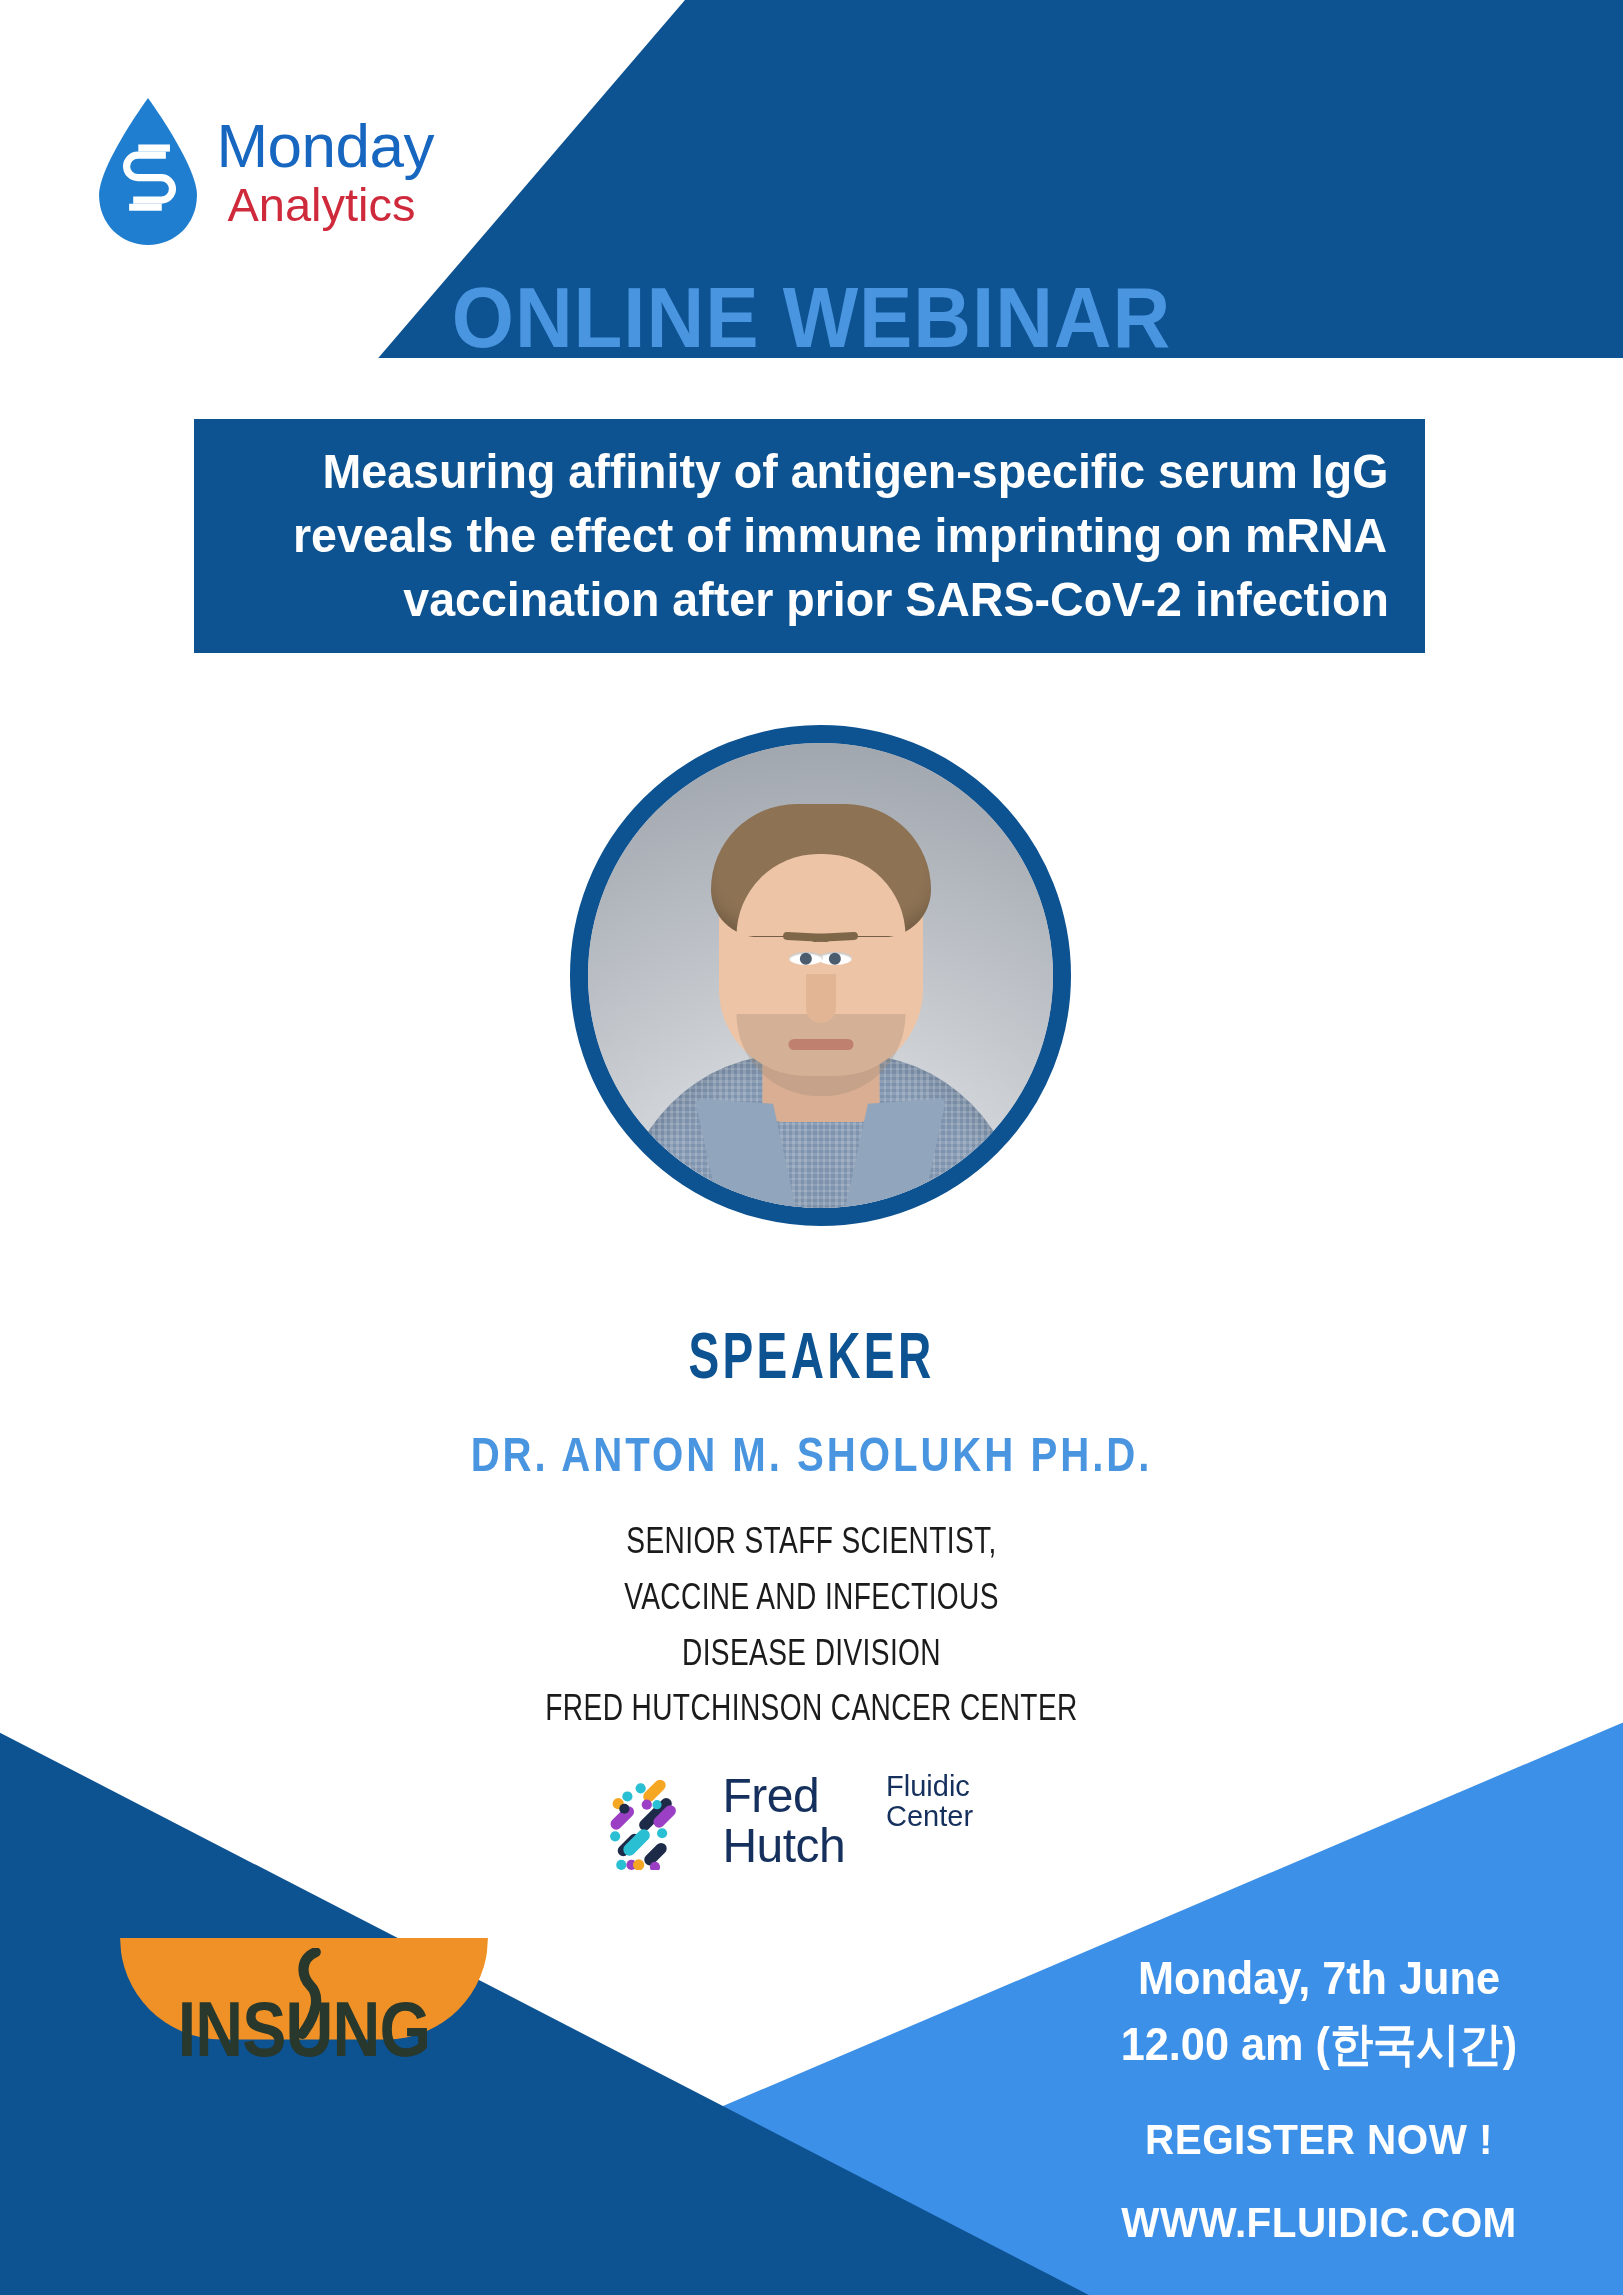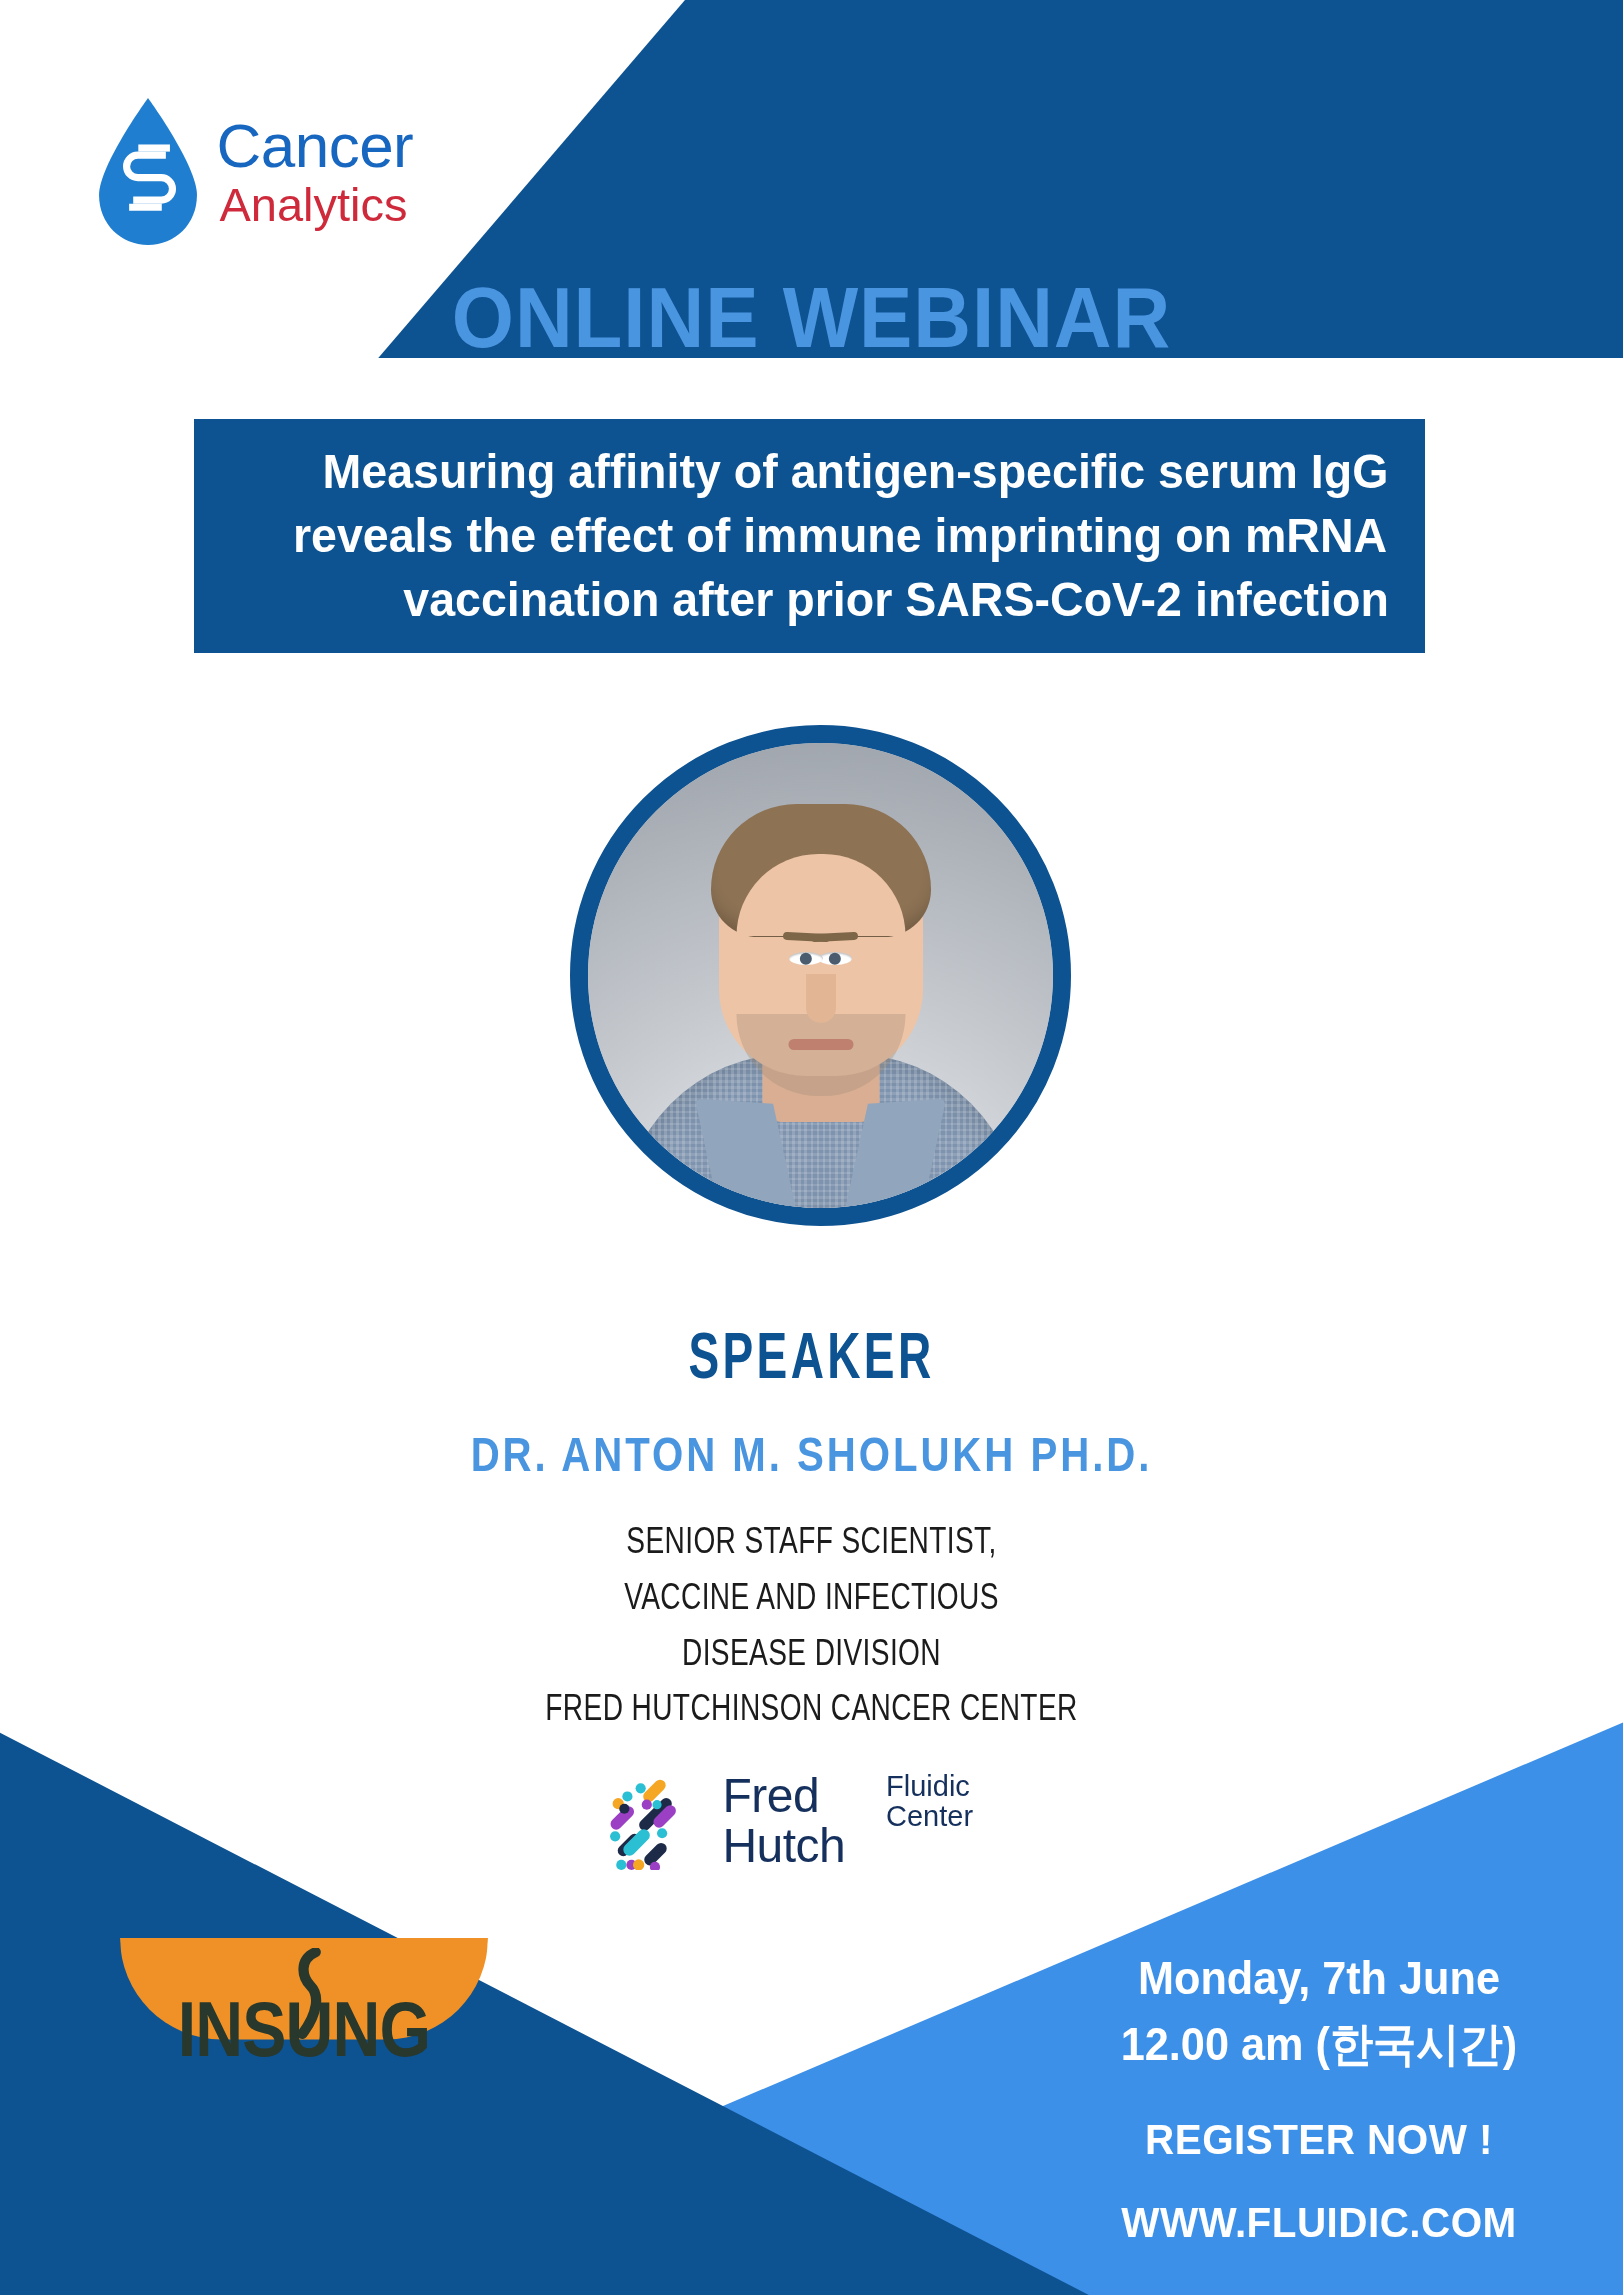--- a/index.html
+++ b/index.html
@@ -32,21 +32,21 @@
     display:flex; align-items:center; gap:17.4px;
   }
   #brand-drop{ width:102px; height:153px; position:relative; flex:none; }
   #brand-wordmark{ display:flex; flex-direction:column; line-height:1; }
   #brand-name{
     font-size:62px; font-weight:400; color:#1766c0;
     letter-spacing:-0.5px;
   }
   #brand-sub{
     font-size:47px; font-weight:400; color:#cf2a3b;
-    letter-spacing:0px; margin-top:4.1px; margin-left:3px;
+    letter-spacing:0px; margin-top:4.1px; margin-left:11px;
   }
 
   
   #webinar-kicker{
     position:absolute;
     left:0; top:268px; width:1623px;
     text-align:center;
     font-size:86px;
     font-weight:700;
     letter-spacing:1px;
@@ -269,21 +269,21 @@
   <div id="brand-logo">
     <div id="brand-drop">
       <svg viewBox="0 0 200 300" width="102" height="153">
         <path d="M100 6 C100 6 196 138 196 196 C196 253 153 294 100 294 C47 294 4 253 4 196 C4 138 100 6 100 6 Z" fill="#1f7ed0"></path>
         <path d="M128 118 H80 a22 22 0 0 0 0 44 H126 a22 22 0 0 1 0 44 H78" fill="none" stroke="#ffffff" stroke-width="14" stroke-linecap="square"></path>
         <path d="M88 104 H136" fill="none" stroke="#ffffff" stroke-width="14" stroke-linecap="square"></path>
         <path d="M70 220 H120" fill="none" stroke="#ffffff" stroke-width="14" stroke-linecap="square"></path>
       </svg>
     </div>
     <div id="brand-wordmark">
-      <span id="brand-name">Cancer</span>
+      <span id="brand-name">Monday</span>
       <span id="brand-sub">Analytics</span>
     </div>
   </div>
 
   <div id="webinar-kicker">ONLINE WEBINAR</div>
 
   <div id="title-banner">
     <div class="title-line">Measuring affinity of antigen-specific serum IgG</div>
     <div class="title-line">reveals the effect of immune imprinting on mRNA</div>
     <div class="title-line">vaccination after prior SARS-CoV-2 infection</div>

